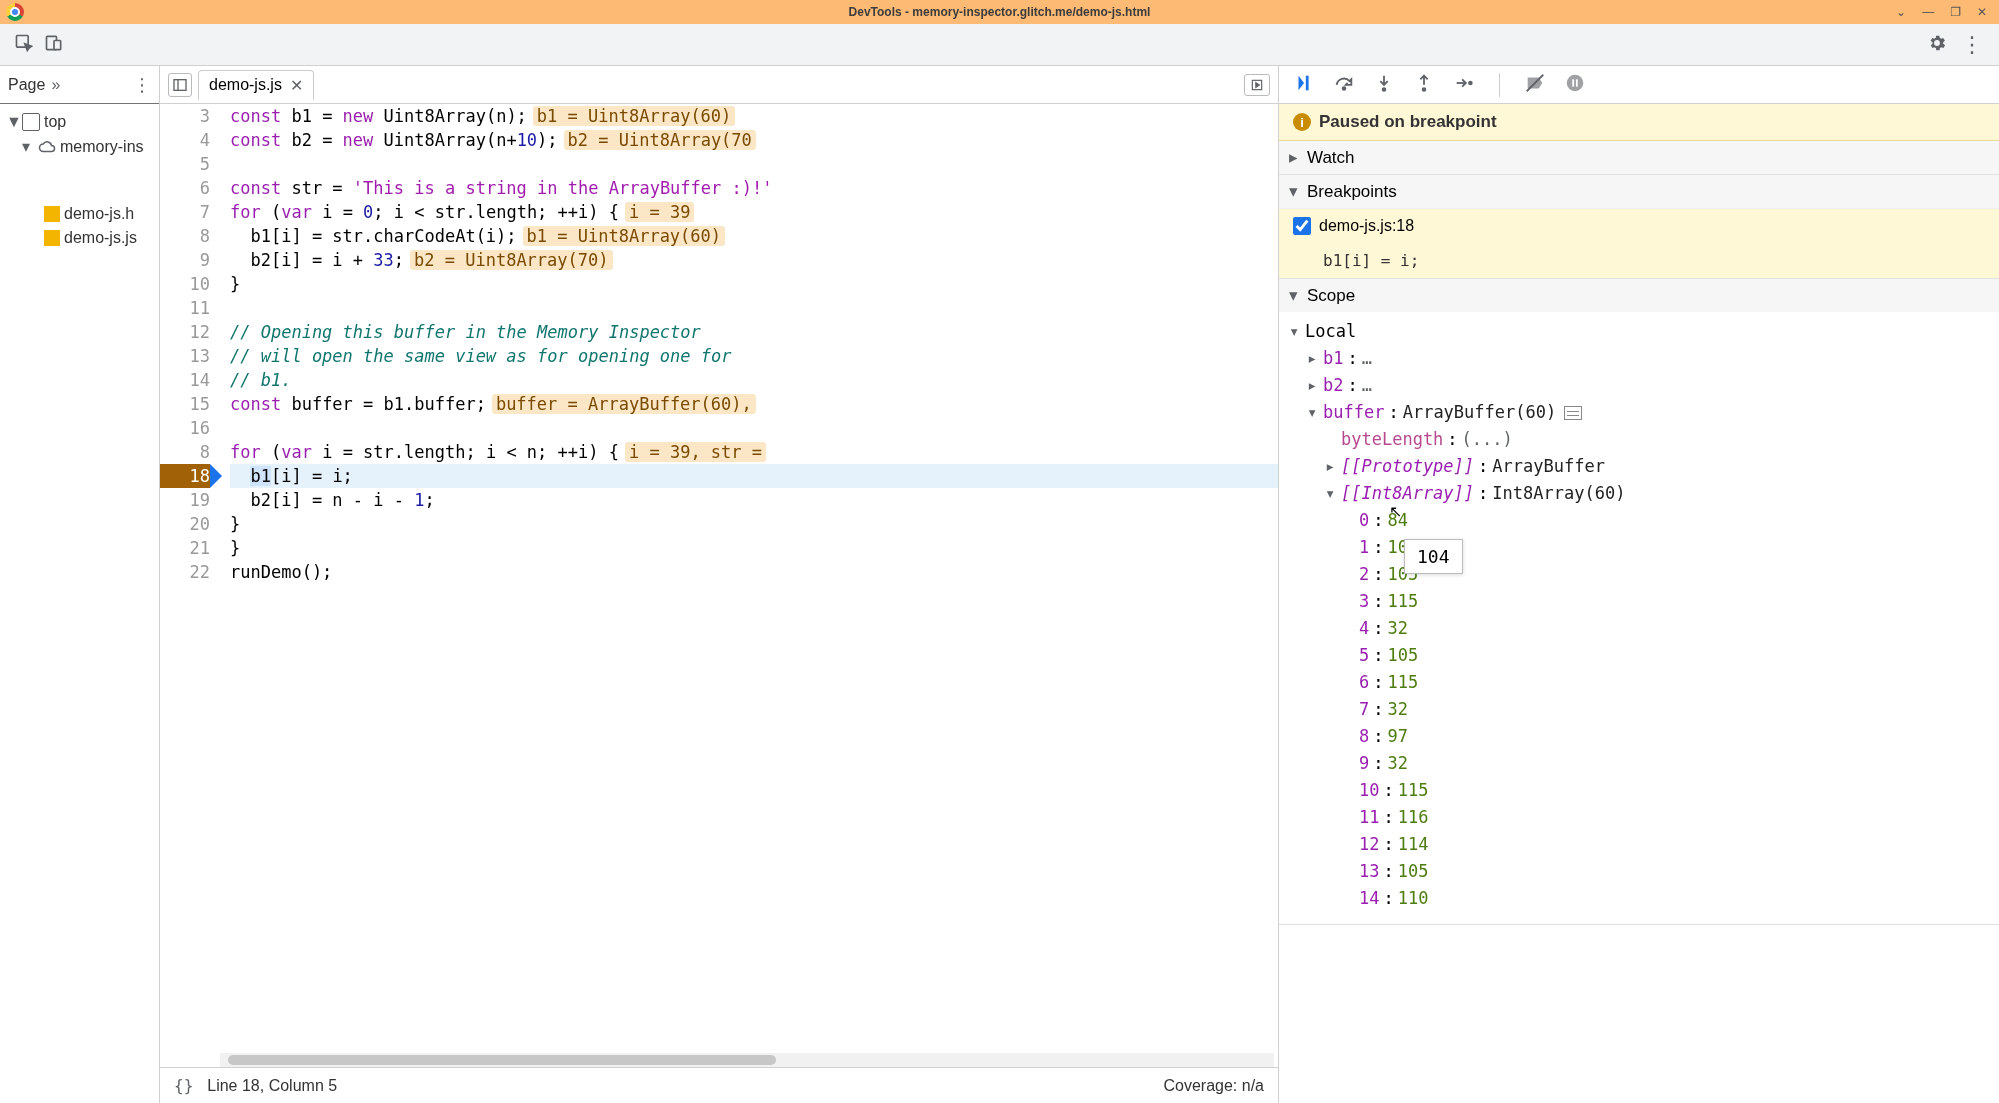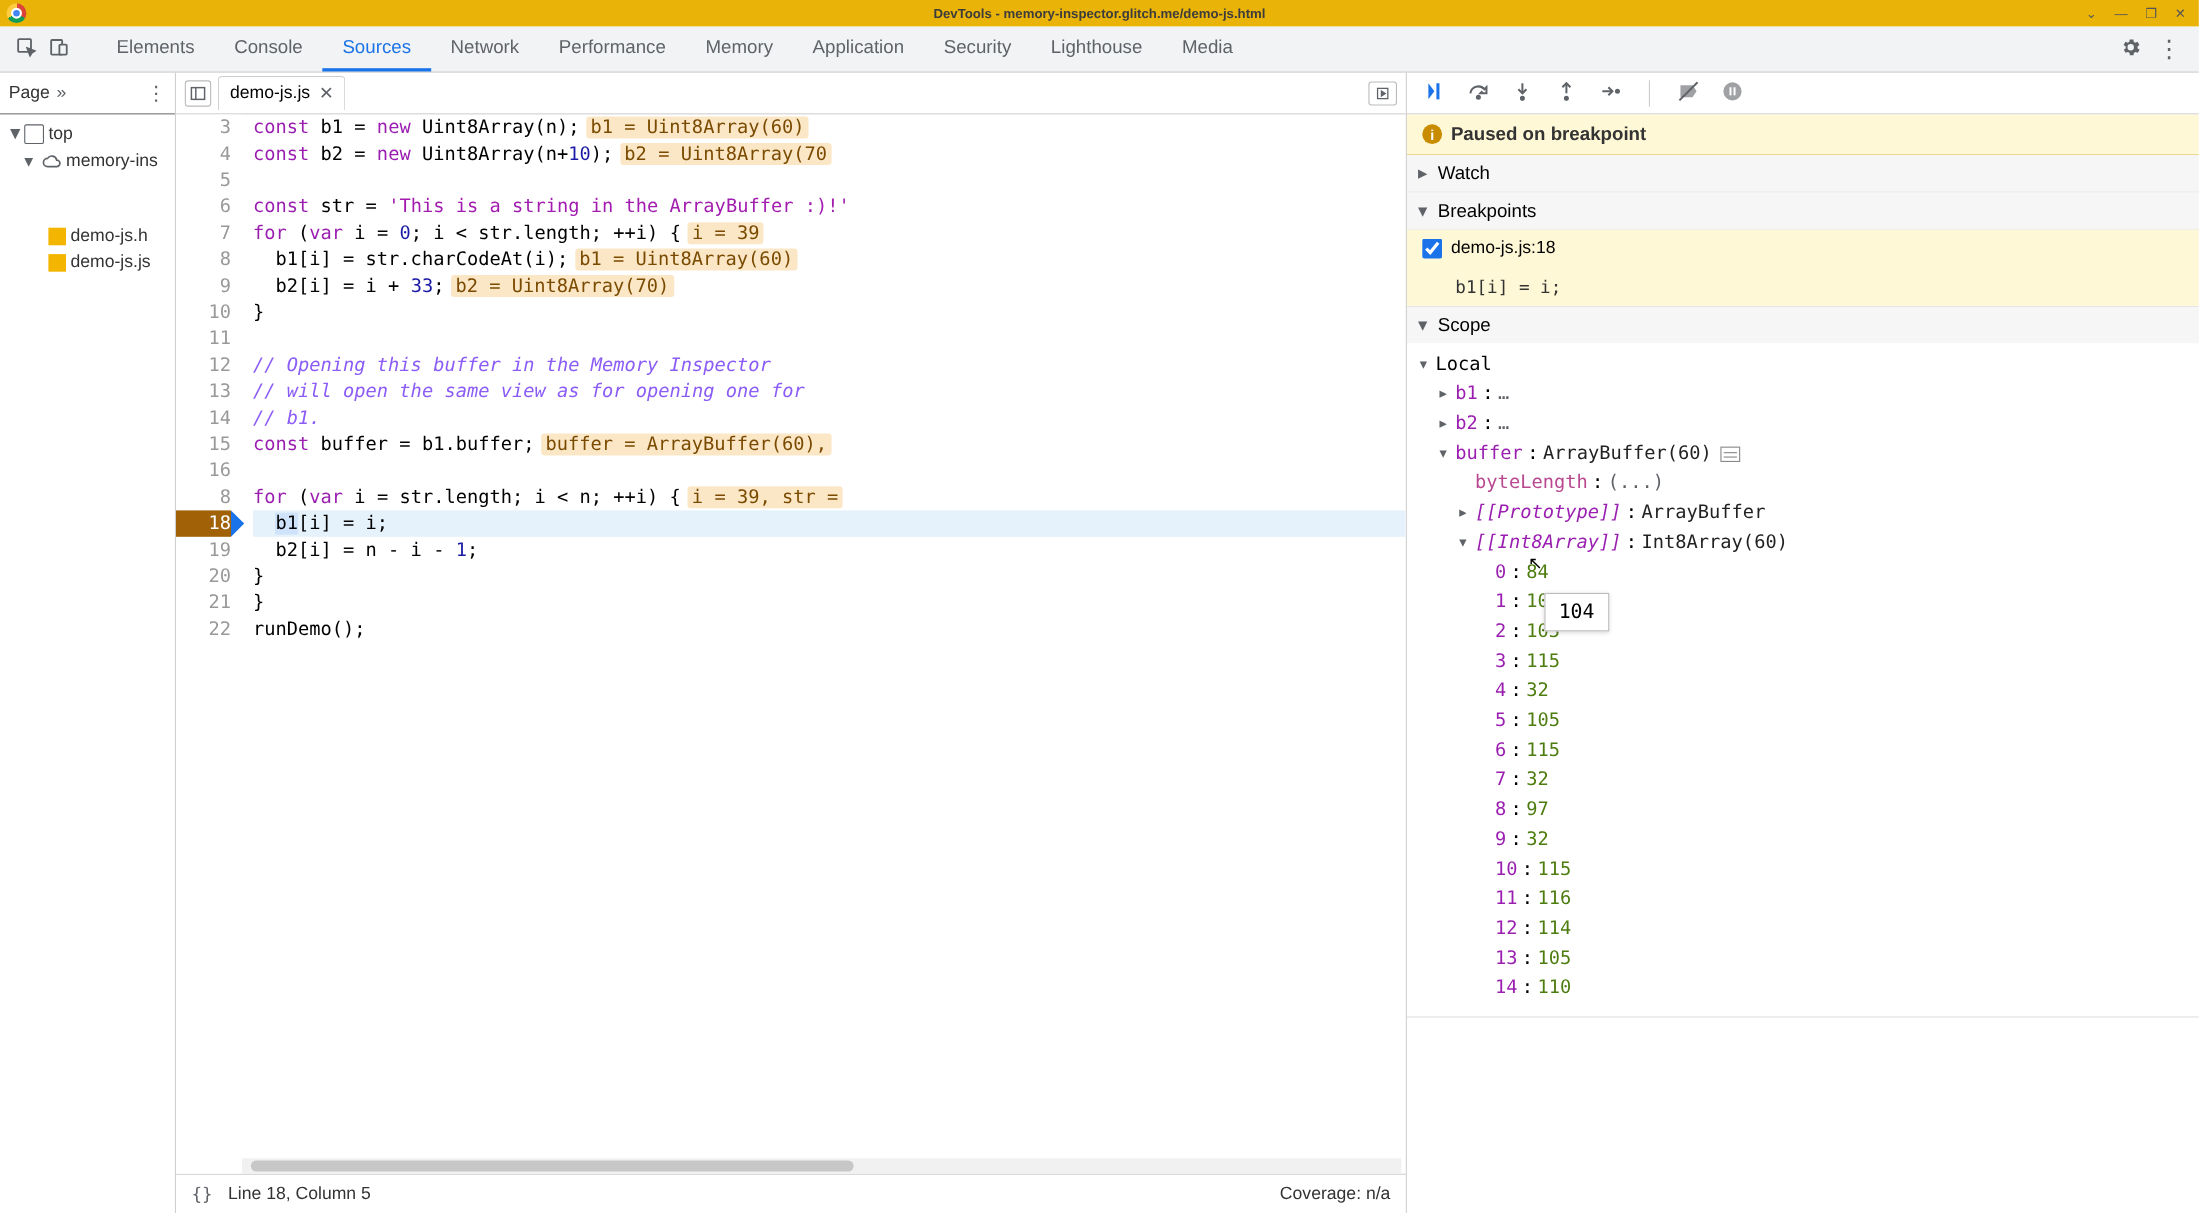--- a/index.html
+++ b/index.html
@@ -1,18 +1,18 @@
 <!DOCTYPE html>
 <html><head>
 <meta charset="utf-8">
 <style>
 * { box-sizing: border-box; margin: 0; padding: 0; }
 body { font-family: "Segoe UI", Arial, sans-serif; font-size: 14px; background: #fff; overflow: hidden; }
 .window { width: 1999px; height: 1103px; display: flex; flex-direction: column; }
-.titlebar { height: 24px; background: #eab308; display: flex; align-items: center; position: relative; font-size: 12px; color: #333; }
+.titlebar { height: 24px; background: #fdba74; display: flex; align-items: center; position: relative; font-size: 12px; color: #333; }
 .titlebar .chrome-logo { width: 18px; height: 18px; border-radius: 50%; background: conic-gradient(#db4437 0 120deg, #0f9d58 120deg 240deg, #ffcd40 240deg 360deg); margin-left: 6px; position: relative; }
 .titlebar .chrome-logo::after { content:""; position:absolute; inset:4px; background:#4285f4; border-radius:50%; border:2px solid #fff;}
 .titlebar .title { position: absolute; left:50%; transform:translateX(-50%); font-weight: bold; color:#3c3c3c; }
 .titlebar .winbtns { margin-left:auto; display:flex; gap:16px; padding-right:12px; color:#555;}
 .titlebar .winbtns span { cursor:pointer; }
 
 .tabbar { height: 42px; background:#f1f3f4; border-bottom:1px solid #d0d0d0; display:flex; align-items:center; }
 .tabbar .lefticons { display:flex; gap:10px; padding:0 14px; color:#5f6368; }
 .tabbar .lefticons svg { width:20px; height:20px; }
 .tabbar .tabs { display:flex; height:100%; align-items:stretch; margin-left:10px; }
@@ -46,21 +46,21 @@
 
 .editor { flex:1; display:flex; font-family: Menlo, Consolas, monospace; font-size:17px; line-height:24px; overflow:hidden; position:relative;}
 .gutter { width:60px; text-align:right; padding-right:10px; color:#999; background:#fff; user-select:none;}
 .gutter .ln { height:24px; }
 .gutter .ln.bp { background:#a16207; color:#fff; position:relative; border-radius:0;}
 .gutter .ln.bp::after { content:""; position:absolute; right:-12px; top:0; border-left:12px solid #1a73e8; border-top:12px solid transparent; border-bottom:12px solid transparent;}
 .codewrap { flex:1; overflow:auto; position:relative;}
 .code { white-space:pre; padding-left:10px; }
 .codeline { height:24px; }
 .codeline.hlexec { background:#e6f2fb; }
-.kw { color:#9a1fb0; } .str { color:#a21caf; } .num { color:#1a1aa6; } .cm { color:#8b5cf6; font-style:italic; }
+.kw { color:#9a1fb0; } .str { color:#a21caf; } .num { color:#1a1aa6; } .cm { color:#0f766e; font-style:italic; }
 .inline { background:#fbe7c6; color:#7a4a00; padding:0 4px; border-radius:3px; margin-left:6px; }
 .hlvar { background:#cfe3fb; }
 .statusbar { height:36px; border-top:1px solid #d0d0d0; display:flex; align-items:center; padding:0 14px; gap:14px; color:#333; font-size:16px;}
 .statusbar .braces { font-family:monospace; color:#5f6368;}
 .statusbar .cov { margin-left:auto; }
 .hscroll { position:absolute; bottom:36px; left:60px; right:4px; height:14px; background:#f1f1f1;}
 .hscroll .thumb { position:absolute; left:8px; width:52%; top:2px; bottom:2px; background:#c7c7c7; border-radius:6px;}
 
 
 .rightpane { width:720px; display:flex; flex-direction:column; min-width:0;}
@@ -113,32 +113,20 @@
             <path d="M13 13 l8 3 -3 2 -2 3 z" fill="currentColor"></path>
           </svg>
       </span>
       <span>
         <svg viewBox="0 0 24 24" fill="none" stroke="currentColor" stroke-width="2">
             <rect x="3" y="4" width="12" height="16" rx="1"></rect>
             <rect x="12" y="9" width="8" height="11" rx="1" fill="#f1f3f4"></rect>
           </svg>
       </span>
     </div>
-    <div class="tabs" id="main-tabs">
-        <div class="tab">Elements</div>
-        <div class="tab">Console</div>
-        <div class="tab active">Sources</div>
-        <div class="tab">Network</div>
-        <div class="tab">Performance</div>
-        <div class="tab">Memory</div>
-        <div class="tab">Application</div>
-        <div class="tab">Security</div>
-        <div class="tab">Lighthouse</div>
-        <div class="tab">Media</div>
-      </div>
     <div class="righticons">
       <span>
         <svg viewBox="0 0 24 24" fill="currentColor">
             <path d="M19.4 13a7.5 7.5 0 000-2l2.1-1.6-2-3.4-2.5 1a7.5 7.5 0 00-1.7-1l-.4-2.6h-4l-.4 2.6a7.5 7.5 0 00-1.7 1l-2.5-1-2 3.4L6.6 11a7.5 7.5 0 000 2l-2.1 1.6 2 3.4 2.5-1a7.5 7.5 0 001.7 1l.4 2.6h4l.4-2.6a7.5 7.5 0 001.7-1l2.5 1 2-3.4zM12 15.5A3.5 3.5 0 1112 8.5a3.5 3.5 0 010 7z"></path>
           </svg>
       </span>
       <span style="font-size:22px;">⋮</span>
     </div>
   </div>
 

